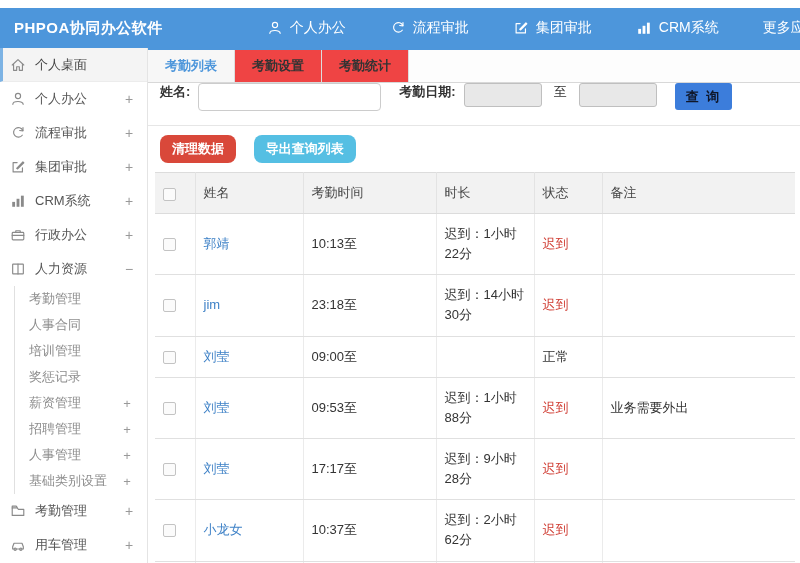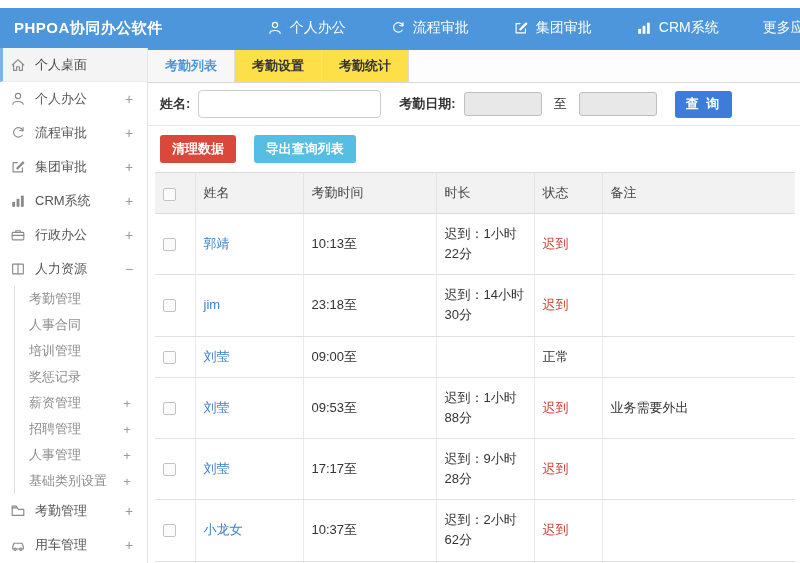--- a/index.html
+++ b/index.html
@@ -31,35 +31,35 @@
   .side-item .lbl{flex:1;white-space:nowrap;overflow:hidden;}
   .side-item .exp{color:#999;font-size:14px;width:12px;text-align:center;}
   .side-item.active{background:#f4f4f4;border-left:3px solid #7db3e4;padding-left:7px;border-bottom:1px solid #ececec;color:#444;}
   .subgroup{margin-left:14px;border-left:1px solid #e0e0e0;}
   .side-sub{height:26px;display:flex;align-items:center;padding:0 14px;color:#8d8d8d;cursor:pointer;}
   .side-sub .lbl{flex:1;white-space:nowrap;}
   .side-sub .exp{color:#999;font-size:13px;width:12px;text-align:center;}
 
   
   .tabstrip{border-top:2px solid var(--c-topbar);border-bottom:1px solid #d8d8d8;display:flex;height:35px;background:#fdfdfd;}
-  .tab{padding:0 17px;display:flex;align-items:center;font-weight:bold;color:#333;border-right:1px solid #ddd;cursor:pointer;background:#fde047;}
+  .tab{padding:0 17px;display:flex;align-items:center;font-weight:bold;color:#333;border-right:1px solid #ddd;cursor:pointer;background:#ef4444;}
   .tab.active{color:var(--c-topbar);background:#f7f7f7;}
 
   
-  .filterbar{height:43px;display:flex;align-items:center;padding-left:12px;border-bottom:1px solid #e6e6e6;background:#fff;}
+  .filterbar{height:43px;display:flex;padding-left:12px;border-bottom:1px solid #e6e6e6;background:#fff;}
   .filterbar label{font-weight:bold;color:#333;}
   .name-input{width:183px;height:28px;border:1px solid #ccc;border-radius:4px;margin-left:8px;padding:0 8px;font-size:13px;outline:none;}
   .lbl-date{margin-left:18px;}
   .date-input{width:78px;height:24px;background:#e8e8e8;border:1px solid #bfbfbf;border-radius:3px;margin-left:8px;padding:0 6px;font-size:12px;outline:none;}
   .to-lbl{margin:0 4px 0 12px;color:#333;}
-  .search-btn{margin-left:18px;height:27px;padding:0 11px;background:var(--c-btn-blue);color:#ffffff;border:none;border-radius:3px;font-size:13px;font-weight:bold;letter-spacing:2px;cursor:pointer;}
+  .search-btn{margin-left:18px;height:27px;padding:0 11px;background:var(--c-btn-blue);color:#0f172a;border:none;border-radius:3px;font-size:13px;font-weight:bold;letter-spacing:2px;cursor:pointer;}
 
   
   .actionbar{padding:9px 0 9px 12px;background:#fff;}
-  .actionbar button{height:28px;padding:0 12px;border:none;border-radius:3px;color:#fff;font-size:13px;font-weight:bold;cursor:pointer;margin-right:14px;}
+  .actionbar button{height:28px;padding:0 12px;border:none;border-radius:8px;color:#fff;font-size:13px;font-weight:bold;cursor:pointer;margin-right:14px;}
   .btn-red{background:var(--c-btn-red);}
   .btn-teal{background:var(--c-btn-teal);}
 
   
   .tbl-wrap{margin:0 5px 0 7px;}
   table{width:100%;border-collapse:collapse;table-layout:fixed;}
   th{background:#f2f2f2;text-align:left;font-weight:normal;color:#444;padding:7px 8px;border:1px solid #dcdcdc;border-left:none;border-right:1px solid #e3e3e3;font-size:13px;}
   th:last-child,td:last-child{border-right:none;}
   td{padding:10px 8px;border-bottom:1px solid #e0e0e0;border-right:1px solid #ebebeb;vertical-align:middle;font-size:13px;color:#333;line-height:1.55;}
   tr{height:41px;}

